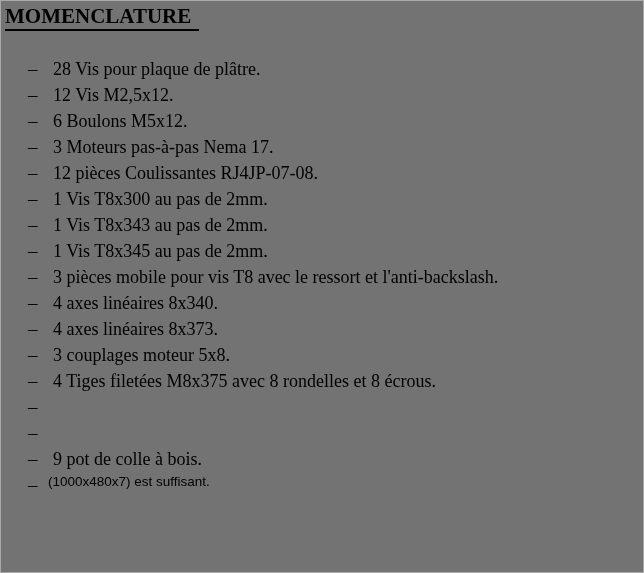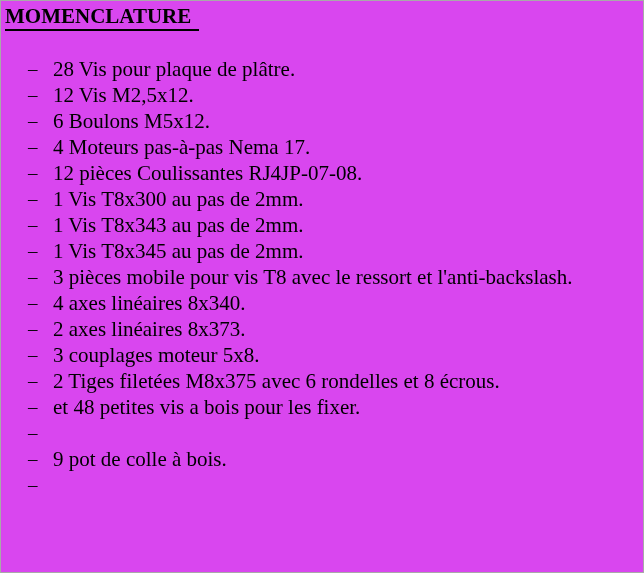--- a/index.html
+++ b/index.html
@@ -4,21 +4,21 @@
 <style>
   html, body {
     margin: 0;
     padding: 0;
     background: #ffffff;
   }
   .doc {
     box-sizing: border-box;
     width: 644px;
     height: 573px;
-    background: #d946ef;
+    background: #737373;
     border: 1px solid #a9a9a9;
     overflow: hidden;
     padding: 2px 4px 0 4px;
     color: #000000;
     font-family: "Liberation Serif", serif;
   }
   .title {
     margin: 0;
     font-size: 21px;
     line-height: 26px;
@@ -45,21 +45,21 @@
   .dash {
     flex: 0 0 25px;
     width: 25px;
   }
   .item-body {
     flex: 1 1 auto;
     min-width: 0;
   }
   .line {
     white-space: nowrap;
-    font-size: 21px;
+    font-size: 18px;
     line-height: 26px;
   }
   .note {
     font-family: "Liberation Sans", sans-serif;
     font-size: 13.5px;
     line-height: 19px;
     margin-left: -5px;
     white-space: nowrap;
   }
 </style>
@@ -83,21 +83,21 @@
       </li>
       <li>
         <span class="dash">–</span>
         <div class="item-body">
           <div class="line">6 Boulons M5x12.</div>
         </div>
       </li>
       <li>
         <span class="dash">–</span>
         <div class="item-body">
-          <div class="line">4 Moteurs pas-à-pas Nema 17.</div>
+          <div class="line">3 Moteurs pas-à-pas Nema 17.</div>
         </div>
       </li>
       <li>
         <span class="dash">–</span>
         <div class="item-body">
           <div class="line">12 pièces Coulissantes RJ4JP-07-08.</div>
         </div>
       </li>
       <li>
         <span class="dash">–</span>
@@ -125,51 +125,51 @@
       </li>
       <li>
         <span class="dash">–</span>
         <div class="item-body">
           <div class="line">4 axes linéaires 8x340.</div>
         </div>
       </li>
       <li>
         <span class="dash">–</span>
         <div class="item-body">
-          <div class="line">2 axes linéaires 8x373.</div>
+          <div class="line">4 axes linéaires 8x373.</div>
         </div>
       </li>
       <li>
         <span class="dash">–</span>
         <div class="item-body">
           <div class="line">3 couplages moteur 5x8.</div>
         </div>
       </li>
       <li>
         <span class="dash">–</span>
         <div class="item-body">
-          <div class="line">2 Tiges filetées M8x375 avec 6 rondelles et 8 écrous.</div>
+          <div class="line">4 Tiges filetées M8x375 avec 8 rondelles et 8 écrous.</div>
         </div>
       </li>
       <li>
         <span class="dash">–</span>
         <div class="item-body">
-          <div class="line">et 48 petites vis a bois pour les fixer.</div>
         </div>
       </li>
       <li>
         <span class="dash">–</span>
         <div class="item-body">
         </div>
       </li>
       <li>
         <span class="dash">–</span>
         <div class="item-body">
           <div class="line">9 pot de colle à bois.</div>
         </div>
       </li>
       <li>
         <span class="dash">–</span>
         <div class="item-body">
+          <div class="note">(1000x480x7) est suffisant.</div>
         </div>
       </li>
     </ul>
 </div>
 
 </body></html>

